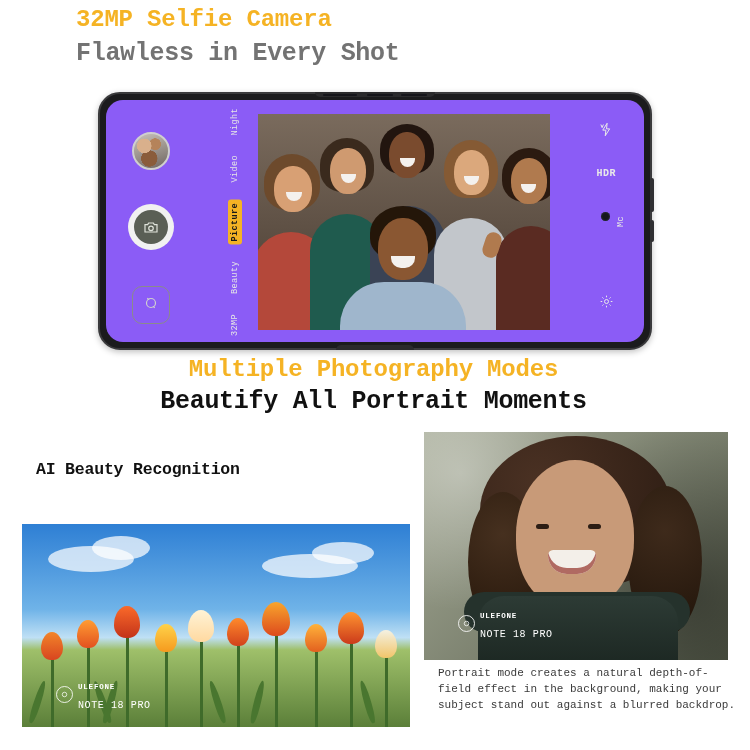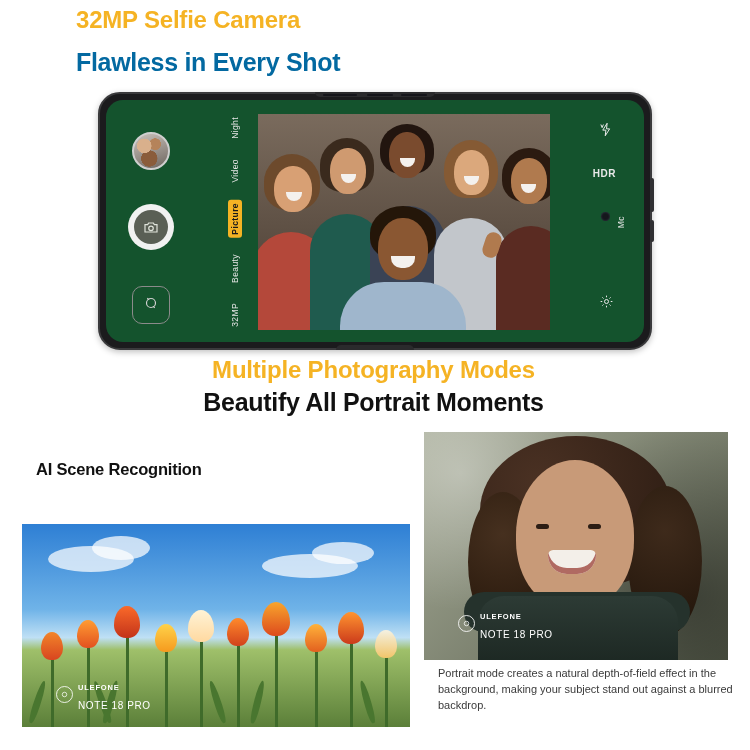--- a/index.html
+++ b/index.html
@@ -3,49 +3,49 @@
 <meta charset="utf-8">
 <style>
   * { box-sizing: border-box; }
   html, body {
     margin: 0; padding: 0;
     width: 750px; height: 750px;
     background: #ffffff;
     font-family: "Liberation Sans", sans-serif;
     overflow: hidden;
   }
-  .page { position: relative; width: 750px; height: 750px; }
+  .page { position: relative; width: 750px; height: 750px; font-family: Liberation Mono, monospace; }
 
   
   .hero-text { position: absolute; left: 76px; top: 6px; width: 330px; }
   .hero-title-1 {
     font-size: 24px; font-weight: 700; color: #f5b324;
     letter-spacing: -0.2px; line-height: 1.2;
   }
   .hero-title-2 {
-    font-size: 25px; font-weight: 700; color: #0369a1;
-    letter-spacing: -0.3px; line-height: 1.25; margin-top: 12px;
+    font-size: 25px; font-weight: 700; color: #737373;
+    letter-spacing: -0.3px; line-height: 1.25; margin-top: 3px;
   }
   .hero-body {
     position: absolute; left: 422px; top: 8px; width: 280px;
     font-size: 11.5px; color: #3a3a3a; line-height: 1.45;
   }
 
   
   .phone {
     position: absolute; left: 98px; top: 92px;
     width: 554px; height: 258px;
     background: #1b1b1d;
     border-radius: 22px;
     border: 2px solid #3a3a3c;
     box-shadow: 0 2px 6px rgba(0,0,0,.25);
   }
   .phone-inner {
     position: absolute; left: 6px; top: 6px; right: 6px; bottom: 6px;
-    background: #14532d; border-radius: 17px; overflow: hidden;
+    background: #8b5cf6; border-radius: 17px; overflow: hidden;
   }
   .notch-speaker {
     position: absolute; left: 50%; transform: translateX(-50%);
     top: -2px; width: 120px; height: 5px;
     background: #2a2a2c; border-radius: 0 0 6px 6px;
   }
   .speaker-line {
     position: absolute; top: 1.5px; height: 2px; background: #15151a; border-radius: 2px;
   }
   .bottom-speaker {
@@ -339,21 +339,21 @@
 
     </div>
   </div>
 
   <div class="mid-text">
     <div class="mid-title-1">Multiple Photography Modes</div>
     <div class="mid-title-2">Beautify All Portrait Moments</div>
   </div>
 
   <div class="feat-left-head">
-    <div class="feat-title">AI Scene Recognition</div>
+    <div class="feat-title">AI Beauty Recognition</div>
   </div>
 
   <div class="img-tulips">
     <div class="cloud" style="left:26px; top:22px; width:86px; height:26px;"></div>
     <div class="cloud" style="left:70px; top:12px; width:58px; height:24px;"></div>
     <div class="cloud" style="left:240px; top:30px; width:96px; height:24px;"></div>
     <div class="cloud" style="left:290px; top:18px; width:62px; height:22px;"></div>
 
     <div class="tulip" style="left:18px; top:108px; height:96px; width:24px;">
       <div class="stem" style="height:72px;"></div>

